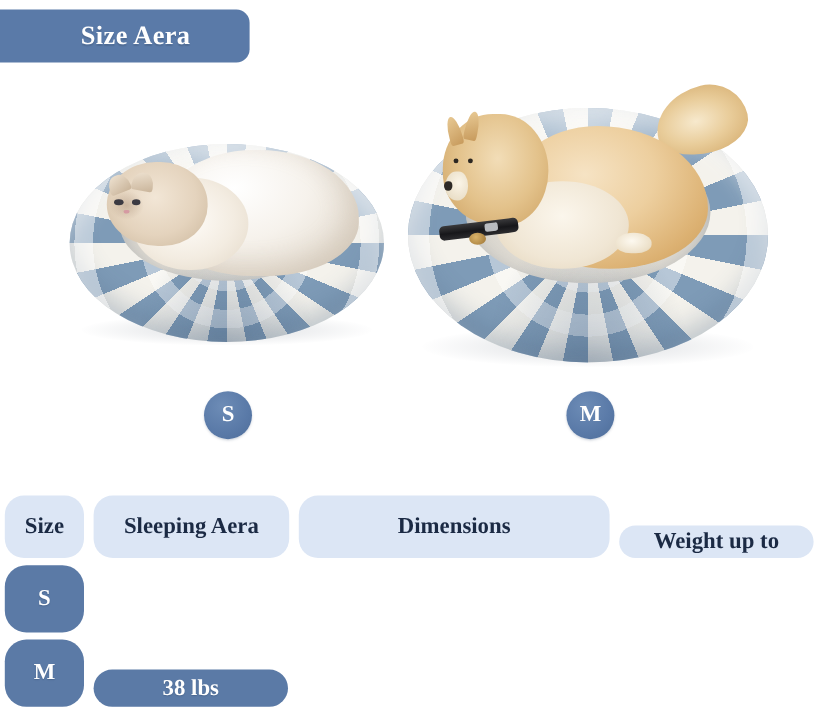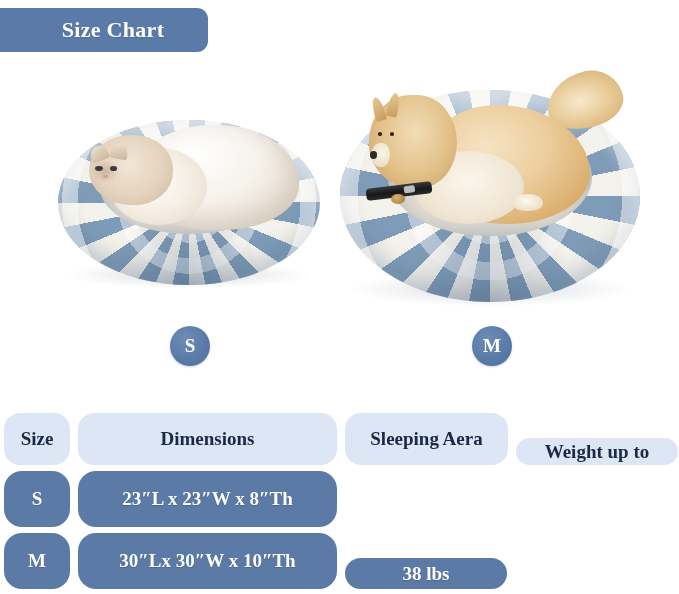--- a/index.html
+++ b/index.html
@@ -367,21 +367,21 @@
   }
   .col-size  { width: 66px;  flex: 0 0 66px; }
   .col-dim   { width: 259px; flex: 0 0 259px; }
   .col-sleep { width: 163px; flex: 0 0 163px; }
   .col-wt    { width: 162px; flex: 0 0 162px; margin-top: 25px; }
 </style>
 </head>
 <body>
 
 <div class="title-banner">
-  <span class="title-text">Size Chart</span>
+  <span class="title-text">Size Aera</span>
 </div>
 
 <div class="photo-stage">
 
   <div class="bed" style="left:58px; top:60px; width:262px; height:165px;">
     <div class="bed-shadow"></div>
     <div class="bed-ring"></div>
     <div class="bed-well"></div>
     <div class="bed-light"></div>
 
@@ -430,29 +430,27 @@
   <span>S</span>
 </div>
 <div class="badge m">
   <span>M</span>
 </div>
 
 <div class="size-table">
 
   <div class="trow head">
     <div class="cell col-size">Size</div>
+    <div class="cell col-sleep">Sleeping Aera</div>
     <div class="cell col-dim">Dimensions</div>
-    <div class="cell col-sleep">Sleeping Aera</div>
     <div class="cell col-wt">Weight up to</div>
   </div>
 
   <div class="trow body">
     <div class="cell col-size">S</div>
-    <div class="cell col-dim">23″L x 23″W x 8″Th</div>
   </div>
 
   <div class="trow body">
     <div class="cell col-size">M</div>
-    <div class="cell col-dim">30″Lx 30″W x 10″Th</div>
     <div class="cell col-wt">38 lbs</div>
   </div>
 
 </div>
 
 </body></html>

